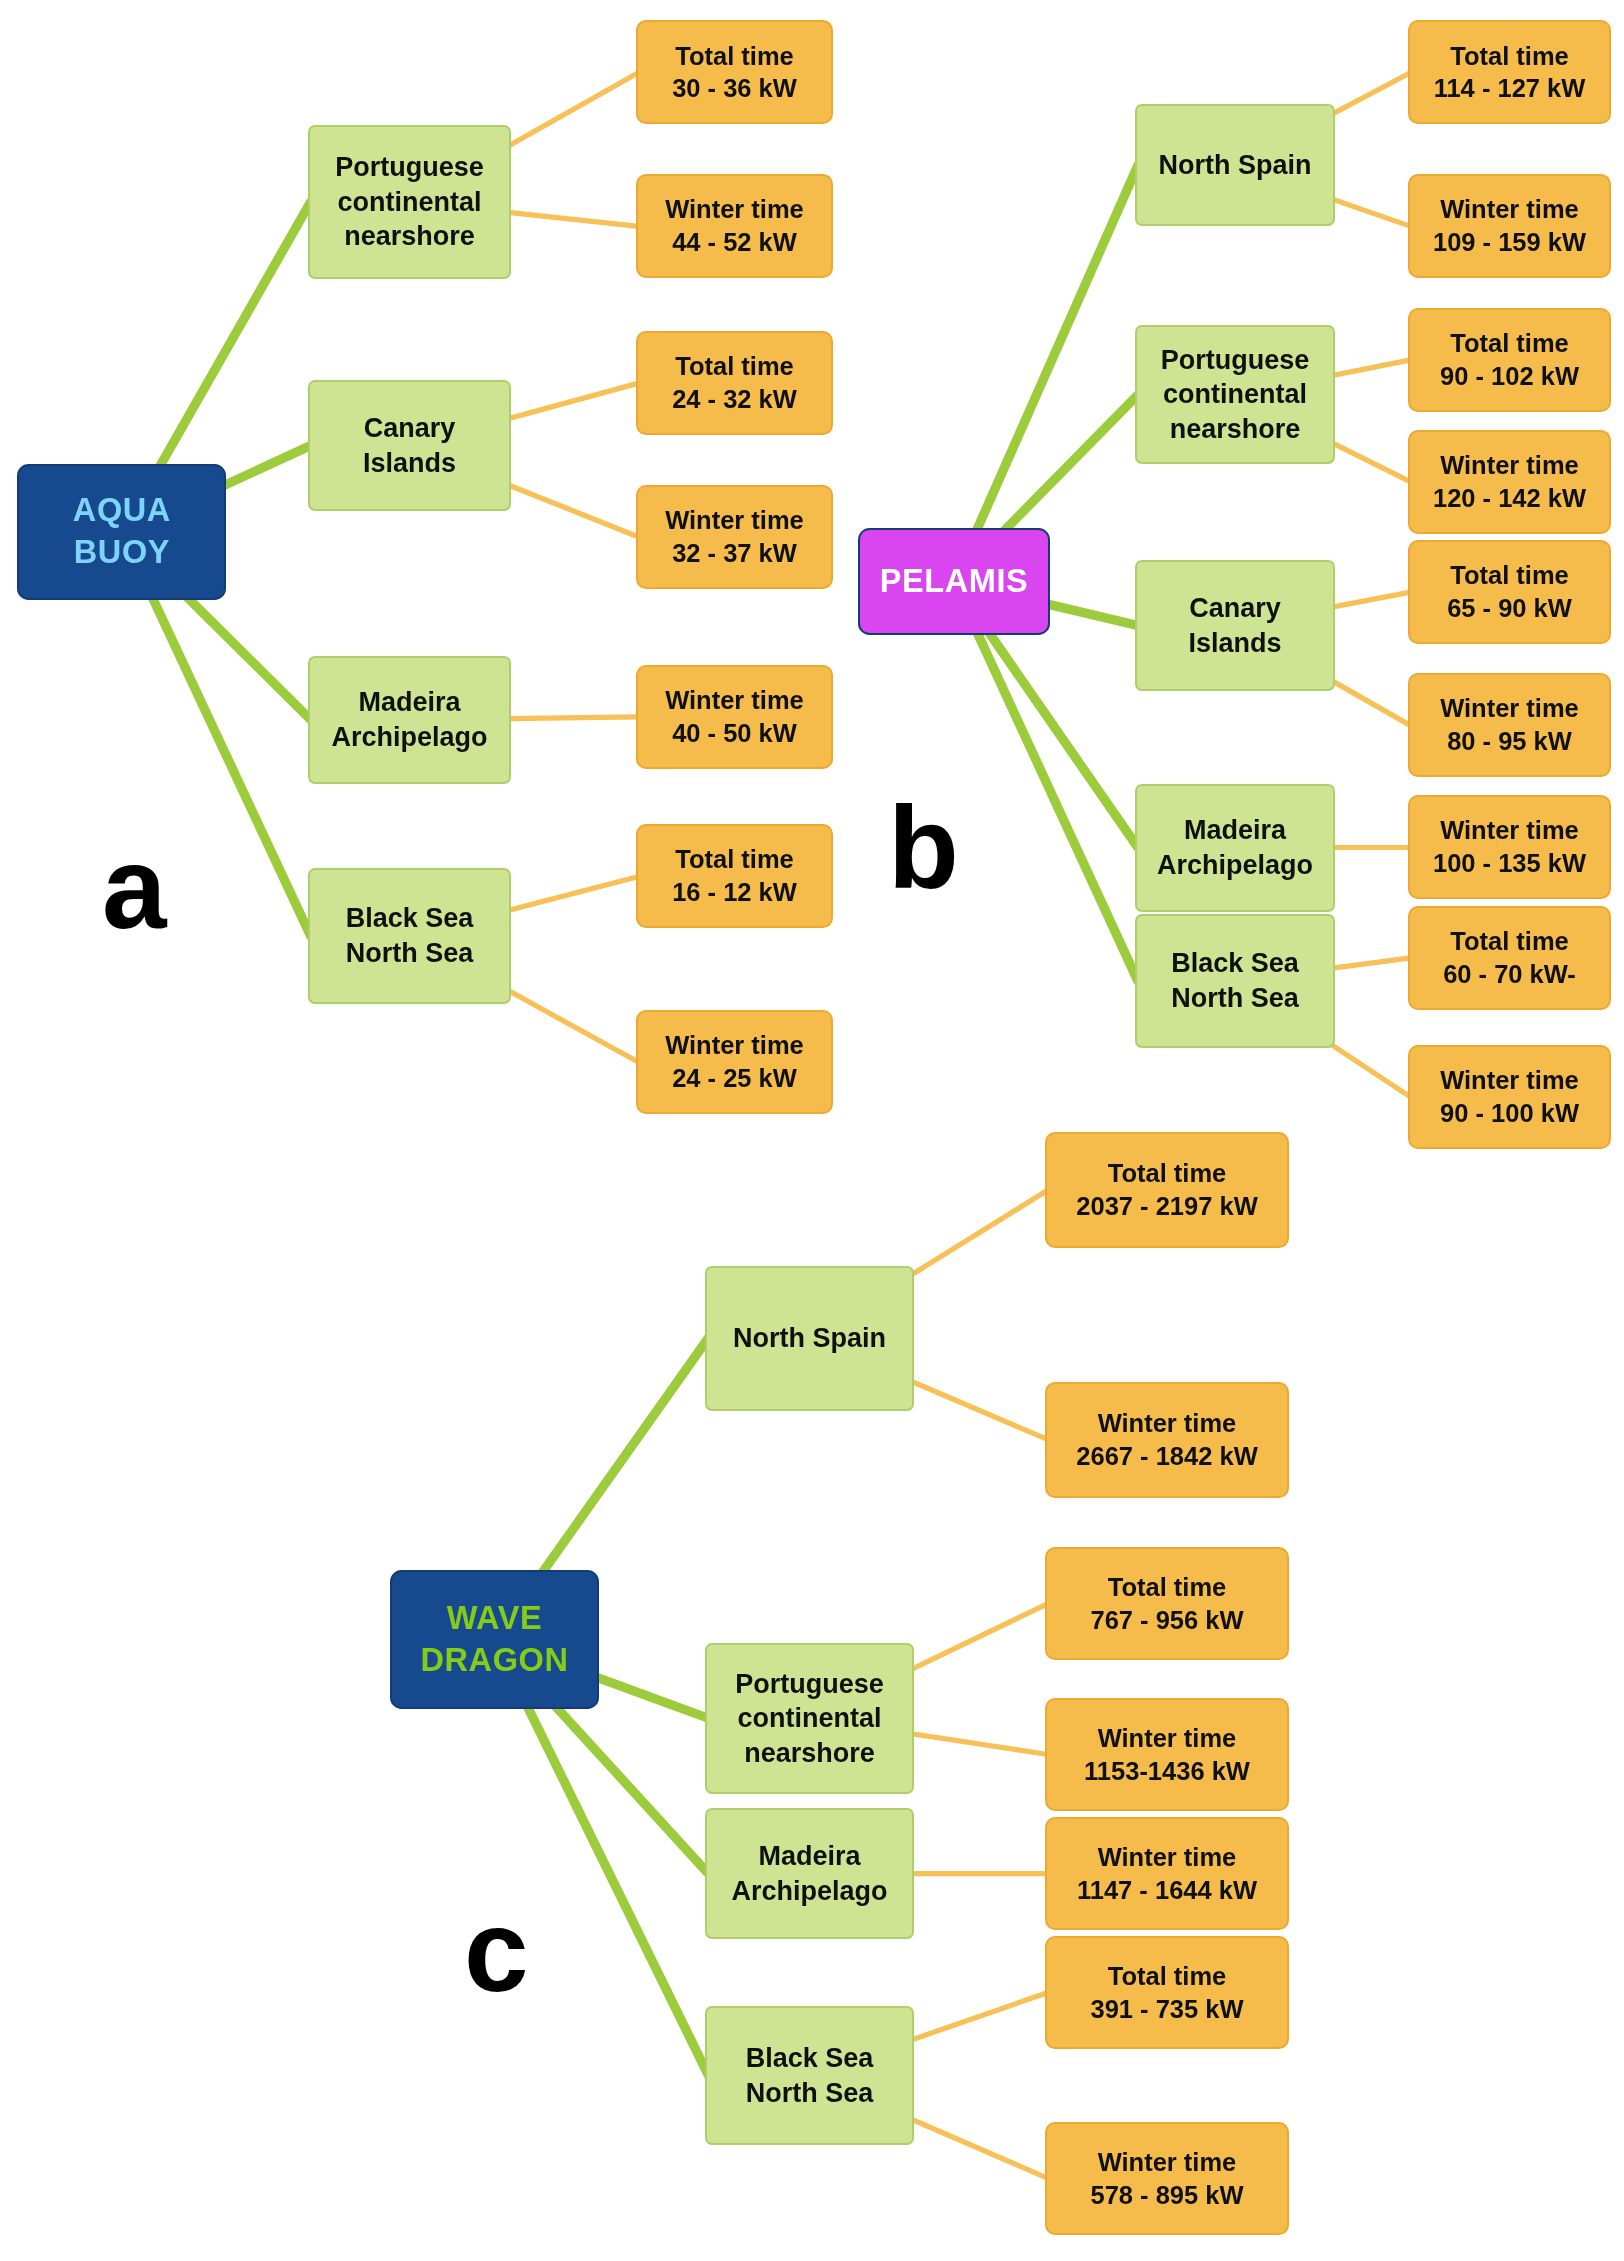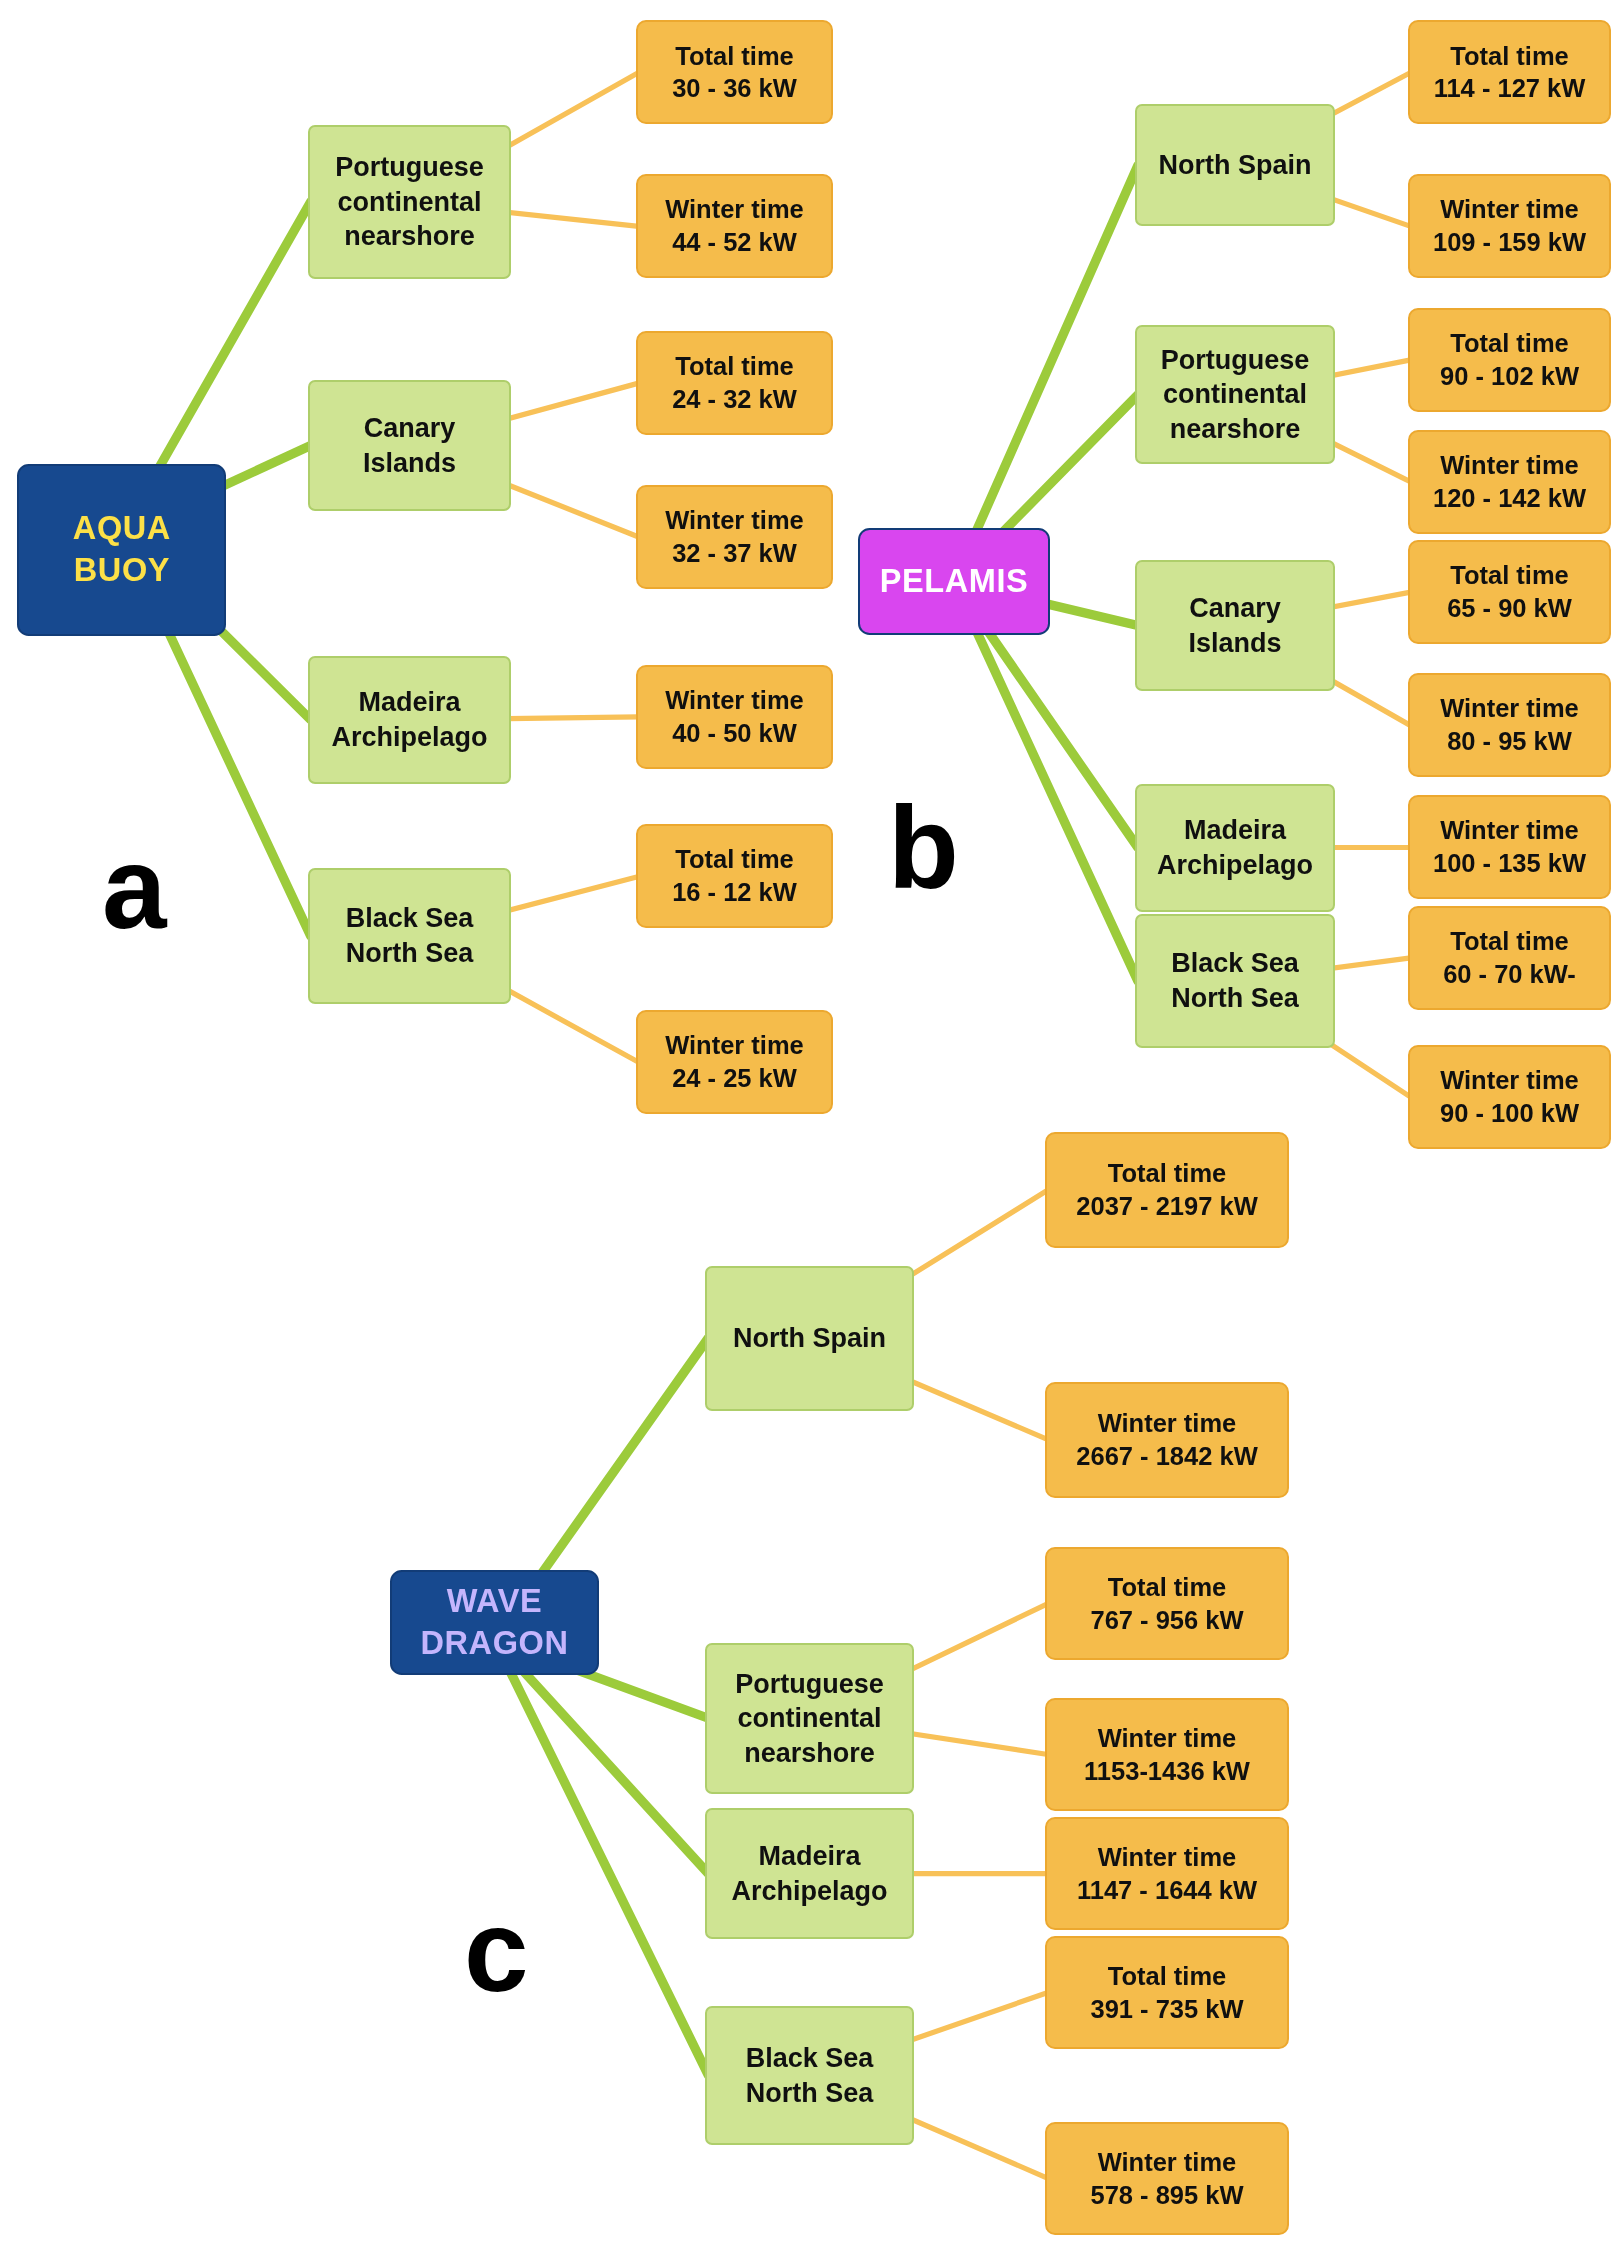--- a/index.html
+++ b/index.html
@@ -96,21 +96,21 @@
       <div class="node leaf-node" style="left: 636px; top: 485px; width: 197px; height: 104px; background: rgb(245, 188, 75); border-color: rgb(236, 168, 47); color: rgb(16, 16, 16);"><span class="leaf-title">Winter time</span><span class="leaf-value">32 - 37 kW</span></div>
       <div class="node location-node" style="left: 308px; top: 380px; width: 203px; height: 131px; background: rgb(207, 228, 147); border-color: rgb(174, 206, 106); color: rgb(16, 16, 16);">Canary
 Islands</div>
       <div class="node leaf-node" style="left: 636px; top: 665px; width: 197px; height: 104px; background: rgb(245, 188, 75); border-color: rgb(236, 168, 47); color: rgb(16, 16, 16);"><span class="leaf-title">Winter time</span><span class="leaf-value">40 - 50 kW</span></div>
       <div class="node location-node" style="left: 308px; top: 656px; width: 203px; height: 128px; background: rgb(207, 228, 147); border-color: rgb(174, 206, 106); color: rgb(16, 16, 16);">Madeira
 Archipelago</div>
       <div class="node leaf-node" style="left: 636px; top: 824px; width: 197px; height: 104px; background: rgb(245, 188, 75); border-color: rgb(236, 168, 47); color: rgb(16, 16, 16);"><span class="leaf-title">Total time</span><span class="leaf-value">16 - 12 kW</span></div>
       <div class="node leaf-node" style="left: 636px; top: 1010px; width: 197px; height: 104px; background: rgb(245, 188, 75); border-color: rgb(236, 168, 47); color: rgb(16, 16, 16);"><span class="leaf-title">Winter time</span><span class="leaf-value">24 - 25 kW</span></div>
       <div class="node location-node" style="left: 308px; top: 868px; width: 203px; height: 136px; background: rgb(207, 228, 147); border-color: rgb(174, 206, 106); color: rgb(16, 16, 16);">Black Sea
 North Sea</div>
-      <div class="node root-node" style="left: 17.4px; top: 464px; width: 209px; height: 172px; background: rgb(23, 73, 143); border-color: rgb(18, 60, 119); color: #fde047;">AQUA
+      <div class="node root-node" style="left: 17.4px; top: 464px; width: 209px; height: 136px; background: rgb(23, 73, 143); border-color: rgb(18, 60, 119); color: #7dd3fc;">AQUA
 BUOY</div>
       <span class="section-label" style="left: 102px; top: 830px;">a</span>
     </div>
     <div>
       <div class="node leaf-node" style="left: 1408px; top: 20.3px; width: 203px; height: 104px; background: rgb(245, 188, 75); border-color: rgb(236, 168, 47); color: rgb(16, 16, 16);"><span class="leaf-title">Total time</span><span class="leaf-value">114 - 127 kW</span></div>
       <div class="node leaf-node" style="left: 1408px; top: 174px; width: 203px; height: 104px; background: rgb(245, 188, 75); border-color: rgb(236, 168, 47); color: rgb(16, 16, 16);"><span class="leaf-title">Winter time</span><span class="leaf-value">109 - 159 kW</span></div>
       <div class="node location-node" style="left: 1135px; top: 104px; width: 200px; height: 122px; background: rgb(207, 228, 147); border-color: rgb(174, 206, 106); color: rgb(16, 16, 16);">North Spain</div>
       <div class="node leaf-node" style="left: 1408px; top: 308px; width: 203px; height: 104px; background: rgb(245, 188, 75); border-color: rgb(236, 168, 47); color: rgb(16, 16, 16);"><span class="leaf-title">Total time</span><span class="leaf-value">90 - 102 kW</span></div>
       <div class="node leaf-node" style="left: 1408px; top: 430px; width: 203px; height: 104px; background: rgb(245, 188, 75); border-color: rgb(236, 168, 47); color: rgb(16, 16, 16);"><span class="leaf-title">Winter time</span><span class="leaf-value">120 - 142 kW</span></div>
       <div class="node location-node" style="left: 1135px; top: 325px; width: 200px; height: 139px; background: rgb(207, 228, 147); border-color: rgb(174, 206, 106); color: rgb(16, 16, 16);">Portuguese
@@ -139,18 +139,18 @@
       <div class="node location-node" style="left: 705px; top: 1643px; width: 209px; height: 151px; background: rgb(207, 228, 147); border-color: rgb(174, 206, 106); color: rgb(16, 16, 16);">Portuguese
 continental
 nearshore</div>
       <div class="node leaf-node" style="left: 1045px; top: 1817px; width: 244px; height: 113px; background: rgb(245, 188, 75); border-color: rgb(236, 168, 47); color: rgb(16, 16, 16);"><span class="leaf-title">Winter time</span><span class="leaf-value">1147 - 1644 kW</span></div>
       <div class="node location-node" style="left: 705px; top: 1808px; width: 209px; height: 131px; background: rgb(207, 228, 147); border-color: rgb(174, 206, 106); color: rgb(16, 16, 16);">Madeira
 Archipelago</div>
       <div class="node leaf-node" style="left: 1045px; top: 1936px; width: 244px; height: 113px; background: rgb(245, 188, 75); border-color: rgb(236, 168, 47); color: rgb(16, 16, 16);"><span class="leaf-title">Total time</span><span class="leaf-value">391 - 735 kW</span></div>
       <div class="node leaf-node" style="left: 1045px; top: 2122px; width: 244px; height: 113px; background: rgb(245, 188, 75); border-color: rgb(236, 168, 47); color: rgb(16, 16, 16);"><span class="leaf-title">Winter time</span><span class="leaf-value">578 - 895 kW</span></div>
       <div class="node location-node" style="left: 705px; top: 2006px; width: 209px; height: 139px; background: rgb(207, 228, 147); border-color: rgb(174, 206, 106); color: rgb(16, 16, 16);">Black Sea
 North Sea</div>
-      <div class="node root-node" style="left: 390px; top: 1570px; width: 209px; height: 105px; background: rgb(23, 73, 143); border-color: rgb(18, 60, 119); color: #c4b5fd;">WAVE
+      <div class="node root-node" style="left: 390px; top: 1570px; width: 209px; height: 139px; background: rgb(23, 73, 143); border-color: rgb(18, 60, 119); color: #84cc16;">WAVE
 DRAGON</div>
       <span class="section-label" style="left: 464px; top: 1893px;">c</span>
     </div>
   </div>
 
 
 </body></html>

